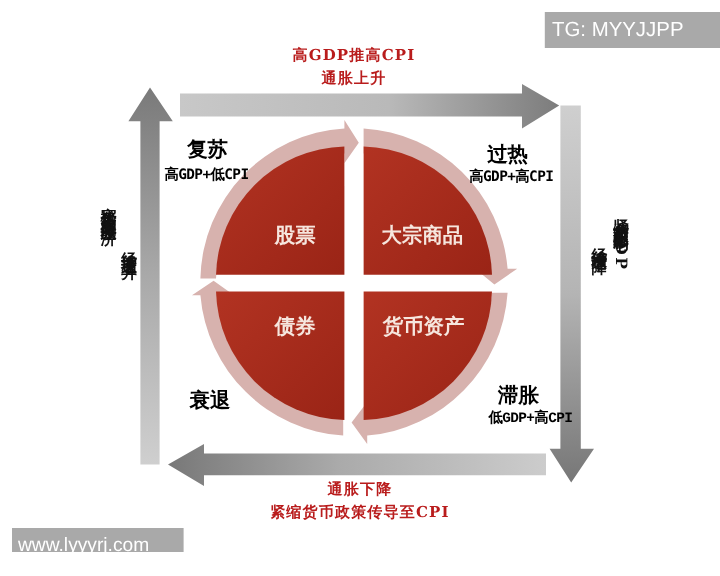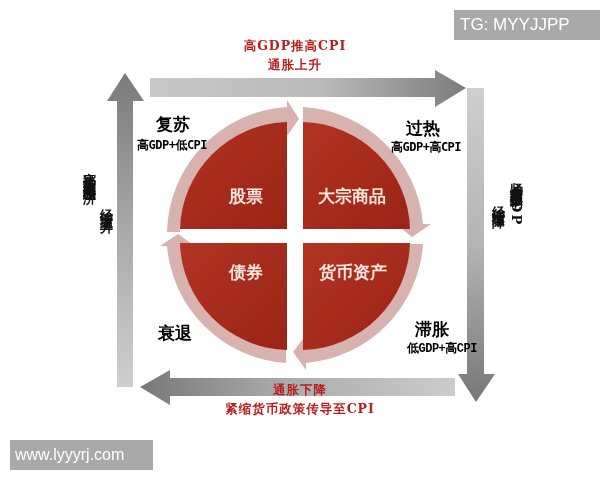--- a/index.html
+++ b/index.html
@@ -96,26 +96,26 @@
   <div class="lbl lbl-cn" style="left:404px;top:318px;margin-left:11px;">滞胀</div>
   <div class="lbl lbl-sub" style="left:407px;top:340px;font-family:Liberation Mono, monospace;">低GDP+高CPI</div>
 
   <div class="lbl lbl-cn" style="left:158px;top:322px;text-align:center;">衰退</div>
 
   <div class="arrow-cap" style="left:210px;top:36px;width:170px;">
     <div>高GDP推高CPI</div>
     <div>通胀上升</div>
   </div>
 
-  <div class="arrow-cap" style="left:210px;top:380px;width:180px;">
+  <div class="arrow-cap" style="left:210px;top:398px;width:180px;">
     <div>通胀下降</div>
     <div>紧缩货币政策传导至CPI</div>
   </div>
 
   <div class="vert" style="left:80px;top:162px;">宽松货币政策刺激经济</div>
   <div class="vert" style="left:97px;top:199px;">经济增速上升</div>
 
   <div class="vert" style="left:507px;top:172px;">紧缩货币政策影响GDP</div>
   <div class="vert" style="left:489px;top:196px;">经济增速下降</div>
 
   <div class="watermark" style="left:454px;top:10px;width:152px;height:30px;line-height:30px;font-size:17px;padding-left:6px;box-sizing:border-box;">TG: MYYJJPP</div>
-  <div class="watermark" style="left:10px;top:440px;width:143px;height:30px;line-height:30px;font-size:16px;padding-left:5px;box-sizing:border-box;">www.lyyyrj.com</div>
+  <div class="watermark" style="left:10px;top:440px;width:143px;height:20px;line-height:30px;font-size:16px;padding-left:5px;box-sizing:border-box;">www.lyyyrj.com</div>
 </div>
 
 </body></html>

